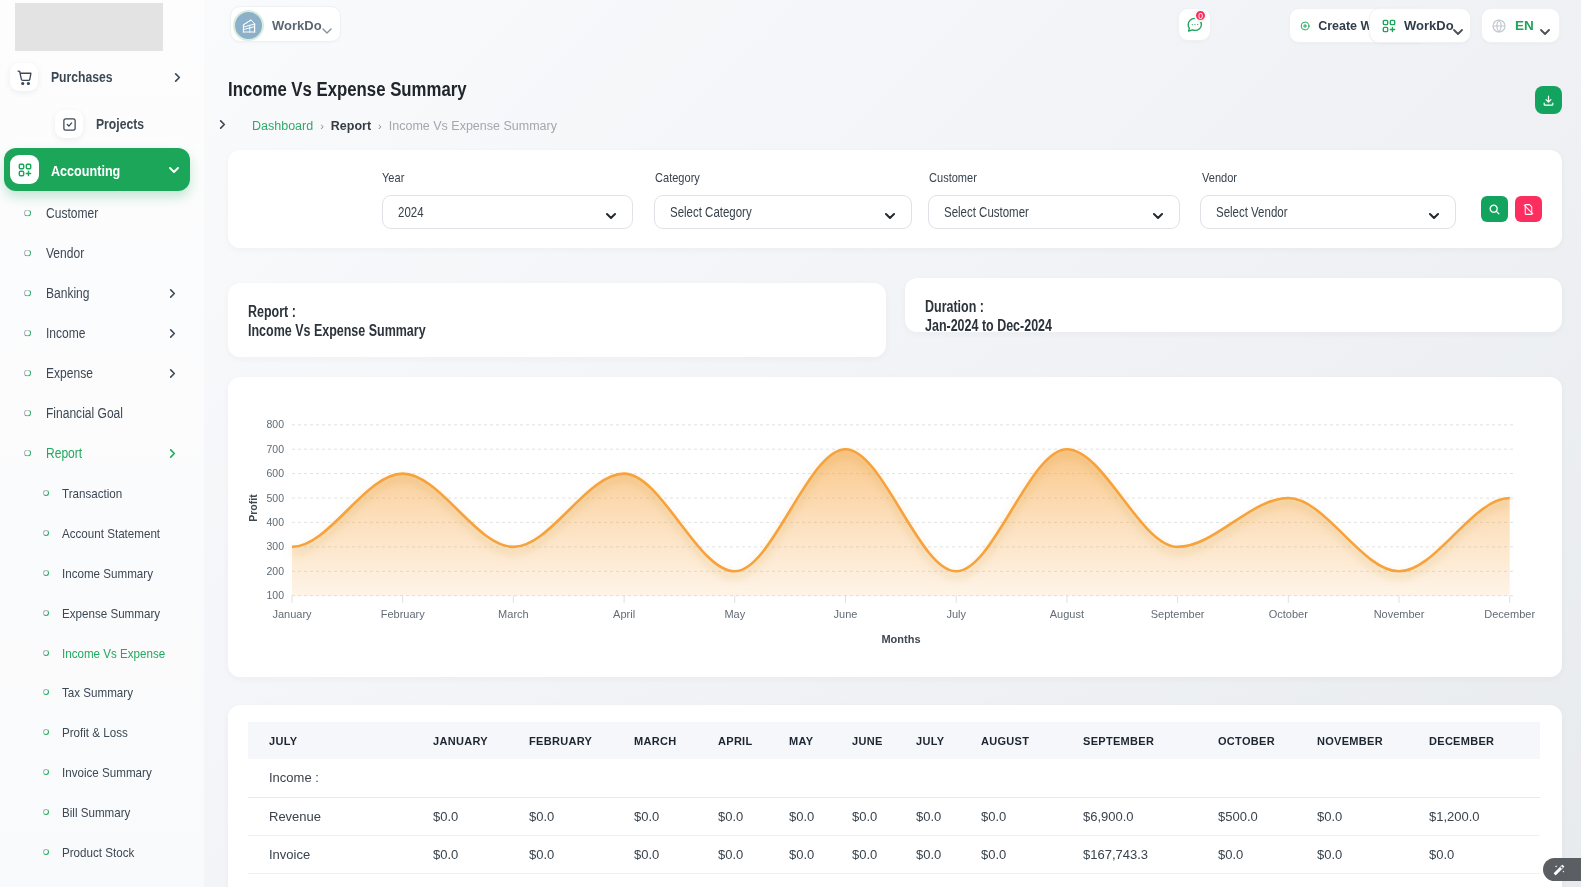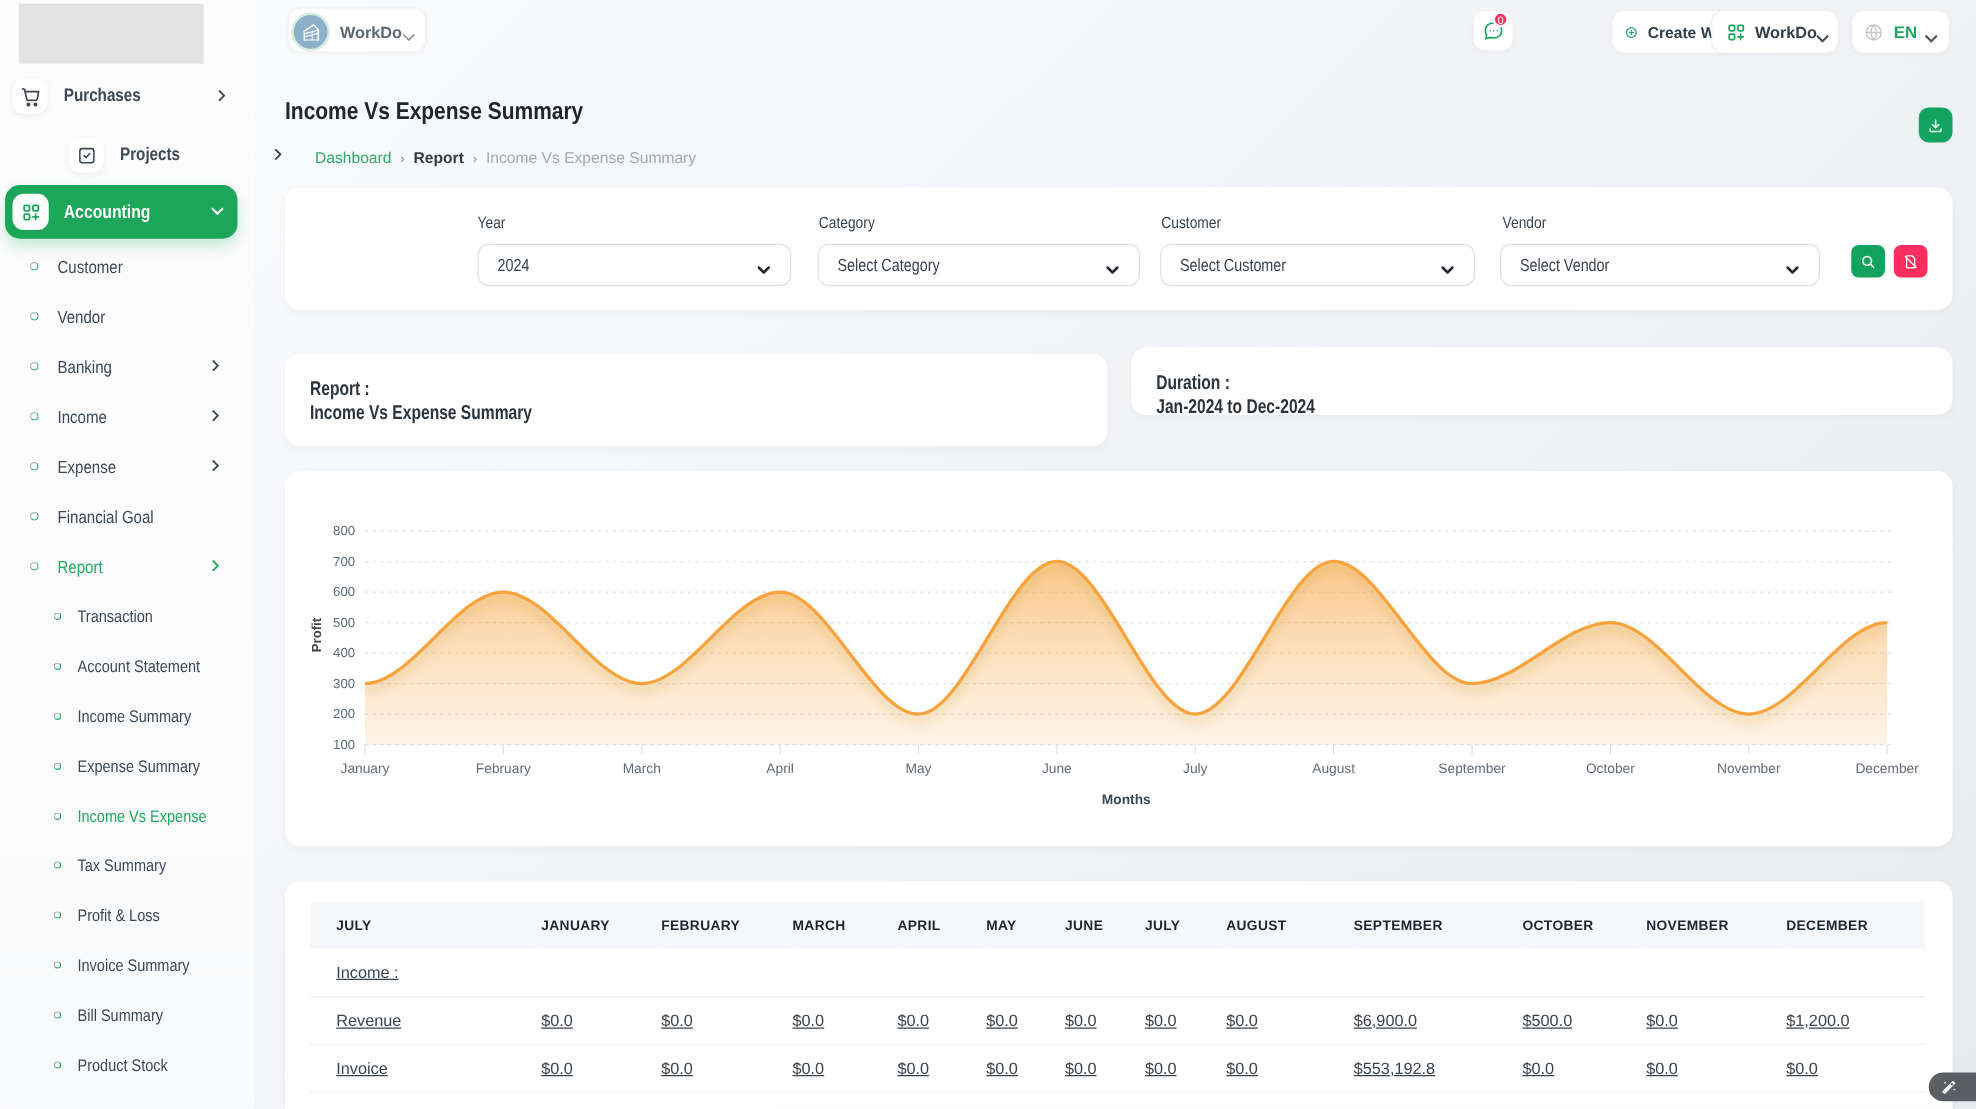--- a/index.html
+++ b/index.html
@@ -49,21 +49,21 @@
   .fselect .t { transform:scaleX(.82); transform-origin:left center; display:inline-block; white-space:nowrap; }
   .fselect .cv { position:absolute; right:16px; top:12px; }
   .sqbtn { position:absolute; width:27px; height:27px; border-radius:7px; display:flex; align-items:center; justify-content:center; }
   .green-bg { background:#12a45e; }
   .pink-bg { background:#fc2e5f; }
   .info-t1 { font-size:16px; font-weight:700; color:#2b333b; transform:scaleX(.78); transform-origin:left top; white-space:nowrap; }
   
   table { border-collapse:collapse; table-layout:fixed; width:1292px; }
   th, td { padding:0; text-align:left; font-weight:normal; }
   thead th { background:#f5f7fa; height:37px; font-size:11px; font-weight:700; color:#1c2530; letter-spacing:.3px; }
-  tbody td { height:38px; font-size:13px; color:#3a434c; border-bottom:1px solid #eef1f4;text-decoration:underline; }
+  tbody td { height:38px; font-size:13px; color:#3a434c; border-bottom:1px solid #eef1f4; }
   tbody tr:first-child td { border-bottom:1px solid #e8ebee; }
 </style>
 </head>
 <body>
 
 <div class="sidebar">
   <div class="logo-ph"></div>
 
   <div class="mi" style="top:57px;">
     <span class="ibox">
@@ -451,21 +451,21 @@
         <tr>
             <td style="padding-left:21px;">Invoice</td>
             <td>$0.0</td>
             <td>$0.0</td>
             <td>$0.0</td>
             <td>$0.0</td>
             <td>$0.0</td>
             <td>$0.0</td>
             <td>$0.0</td>
             <td>$0.0</td>
-            <td>$553,192.8</td>
+            <td>$167,743.3</td>
             <td>$0.0</td>
             <td>$0.0</td>
             <td>$0.0</td>
           </tr>
         <tr>
             <td style="padding-left:21px;">Expense :</td>
             <td></td>
             <td></td>
             <td></td>
             <td></td>

